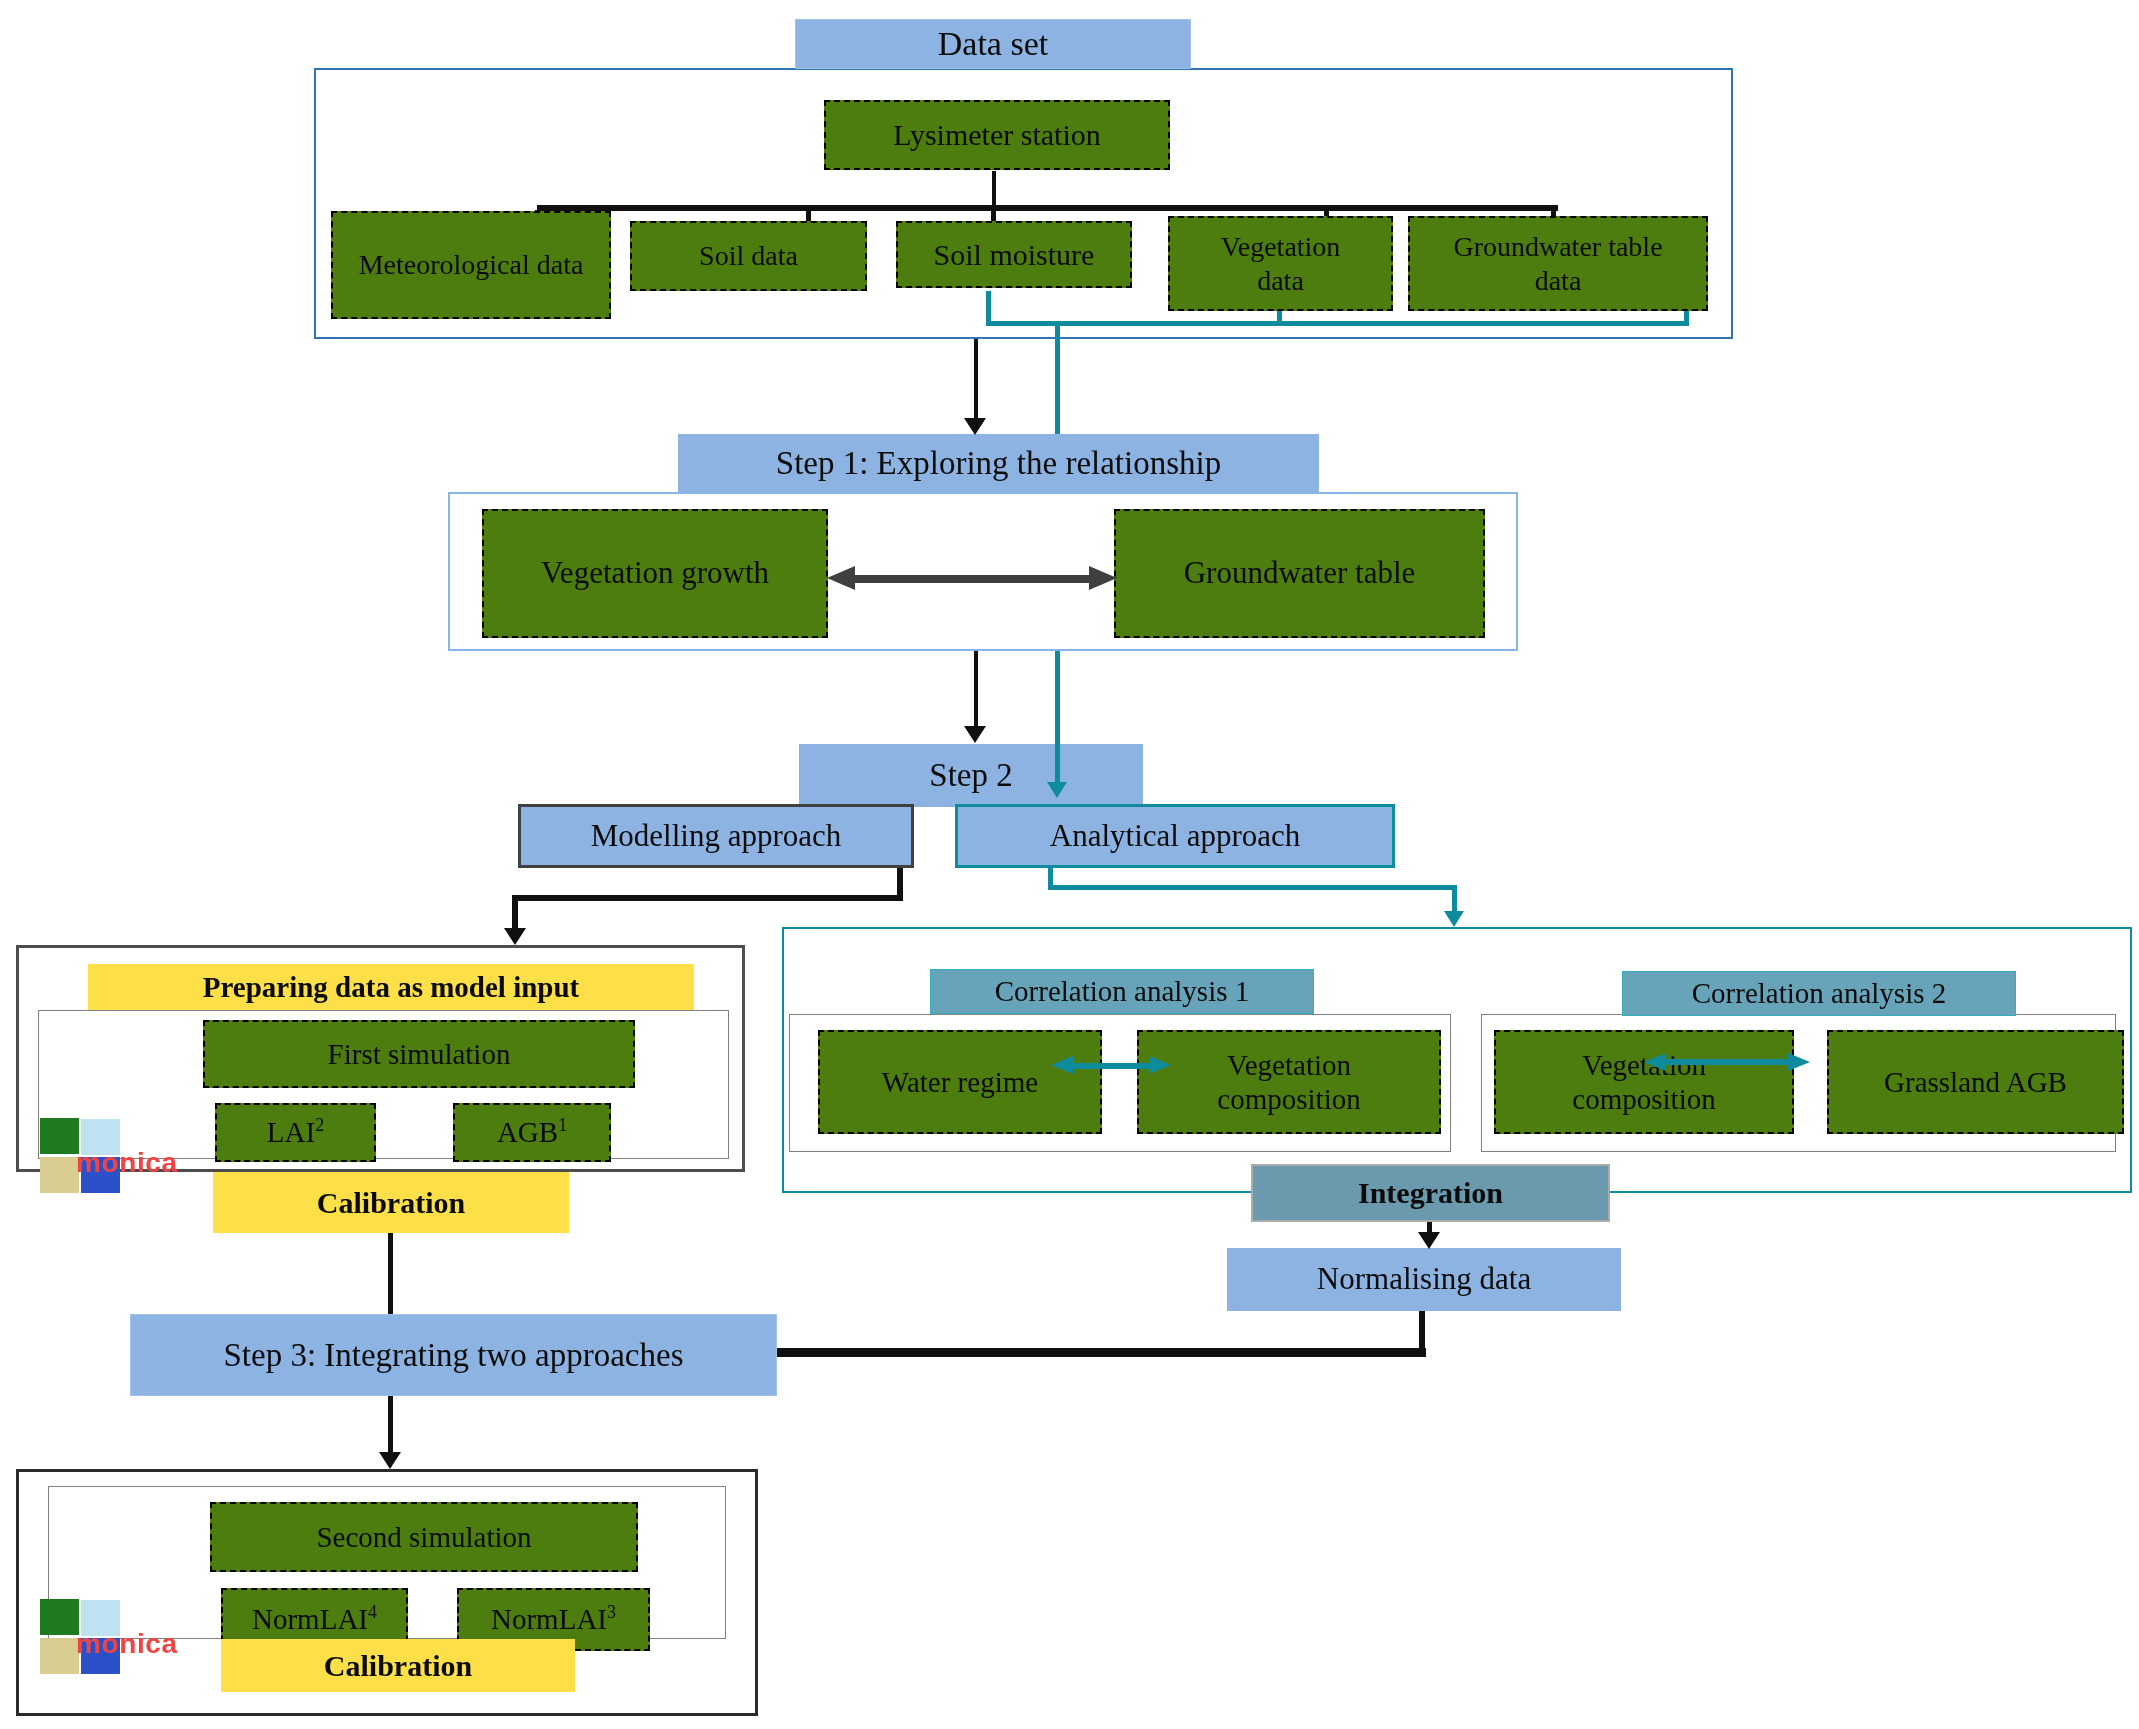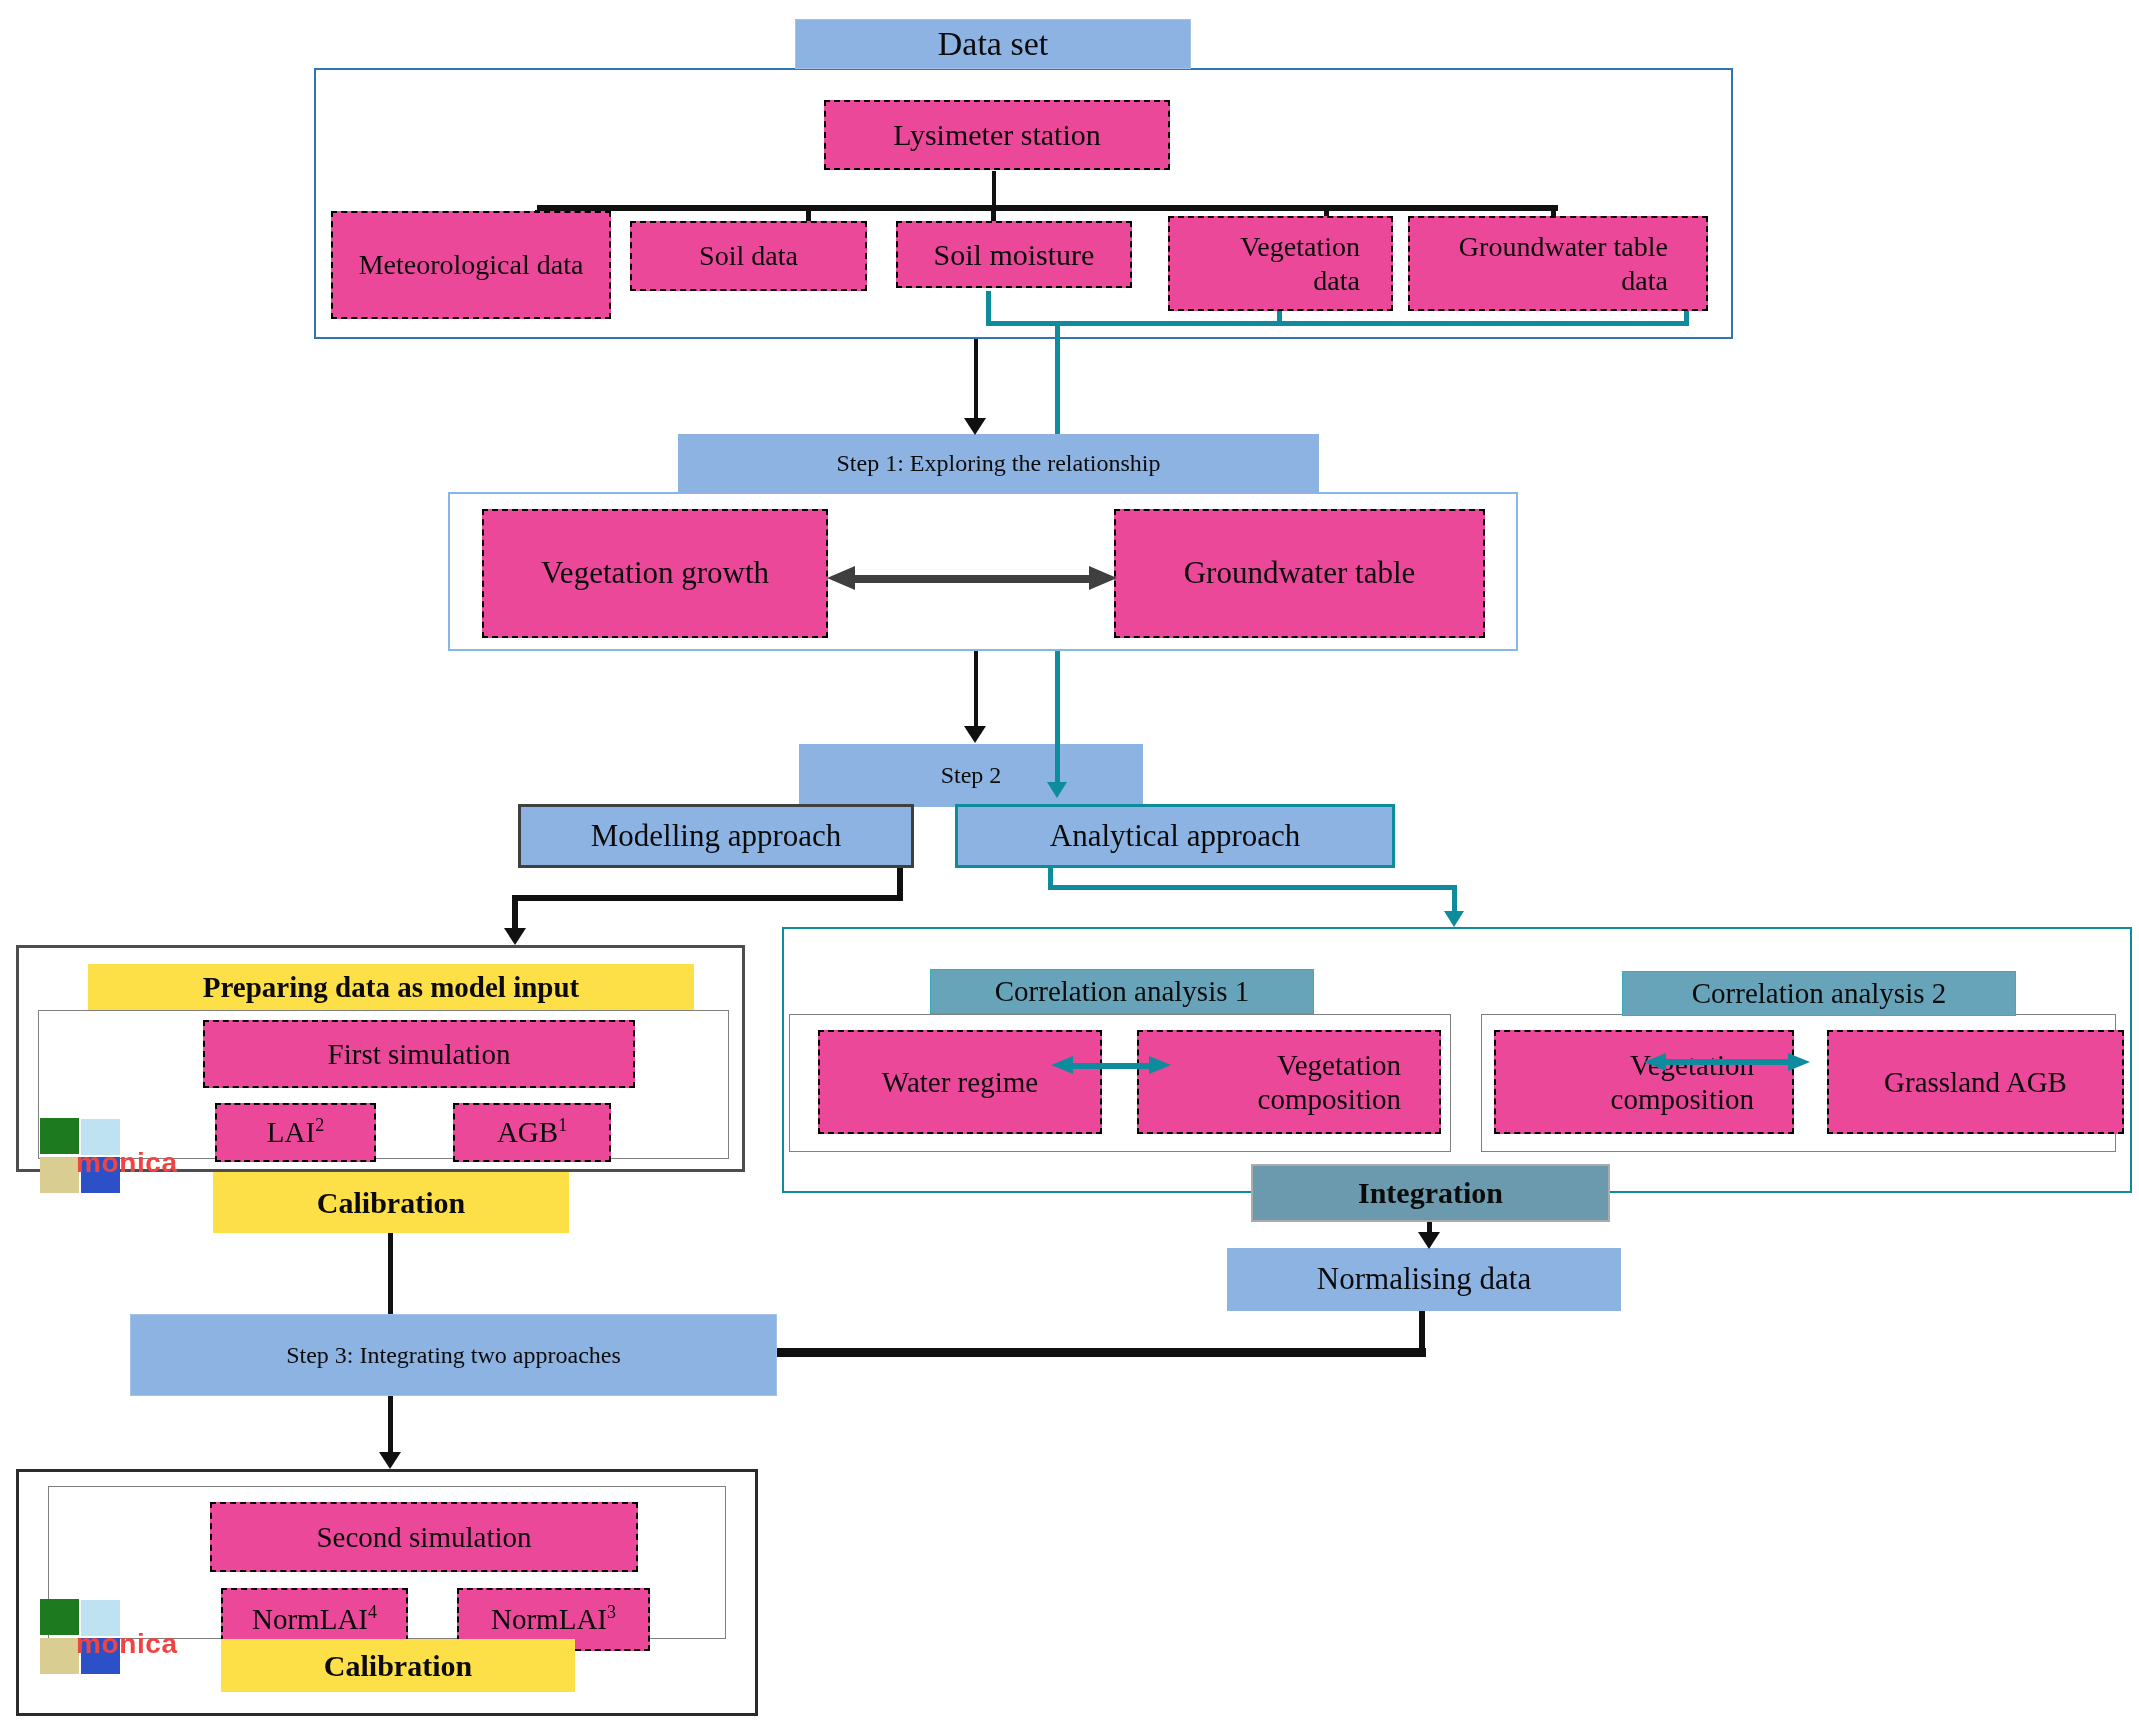--- a/index.html
+++ b/index.html
@@ -5,21 +5,21 @@
   html,body { margin:0; padding:0; background:#ffffff; }
   #canvas {
     position:relative; width:2140px; height:1730px; background:#ffffff;
     font-family:"Liberation Serif","DejaVu Serif",serif; color:#0b0b0b; overflow:hidden;
   }
   .box {
     position:absolute; box-sizing:border-box;
     display:flex; align-items:center; justify-content:center;
     text-align:center; line-height:1.18; z-index:2;
   }
-  .dashed { border:2.5px dashed #000; background:#ec4899;text-align:right; }
+  .dashed { border:2.5px dashed #000; background:#4d7c0f; }
   .fill-blue { background:#8DB3E2; }
   .fill-grey { background:#fde047; }
   .bold { font-weight:bold; }
   .hdr-steel { background:#67A3B9; border:1.9px solid #35AEBB; }
   .container { position:absolute; box-sizing:border-box; background:#ffffff; z-index:1; }
   .line { position:absolute; background:#101010; z-index:1; }
   .teal { background:#0E8C9D; }
   .darkgrey { background:#3a3a3a; }
   .over { z-index:6; }
   .ah { position:absolute; width:0; height:0; z-index:3; }
@@ -36,21 +36,21 @@
   .sq.g  { left:0;    top:0;    background:#1E7A1E; }
   .sq.lb { left:41px; top:1.3px;  background:#BFE2F2; }
   .sq.kh { left:0;    top:39px; background:#D9CD92; }
   .sq.bl { left:41px; top:39px; background:#2B50C8; }
   .monica-text {
     position:absolute; left:36px; top:29px;
     font-family:"Liberation Sans","DejaVu Sans",sans-serif;
     font-weight:bold; font-size:28px; color:#ef4444; letter-spacing:0.6px;
   }
   .fs40 { font-size:30px; } .fs44 { font-size:28px; } .fs46 { font-size:29px; }
-  .fs48 { font-size:30px; } .fs50 { font-size:31px; } .fs52 { font-size:24px; } .fs54 { font-size:34px; }
+  .fs48 { font-size:30px; } .fs50 { font-size:31px; } .fs52 { font-size:33px; } .fs54 { font-size:34px; }
 </style>
 </head>
 <body>
 
 <div id="canvas">
 
   <div class="container" style="left:314px; top:68px; width:1419px; height:271px; border:2.5px solid #2E75B6;"></div>
   <div class="container" style="left:448px; top:492px; width:1070px; height:159px; border:2.5px solid #85B7E8;"></div>
   <div class="container" style="left:16.3px; top:945px; width:729px; height:227px; border:3.1px solid #4D4D4D;"></div>
   <div class="container" style="left:782px; top:927px; width:1350px; height:266px; border:2.5px solid #0E8C9D;"></div>

